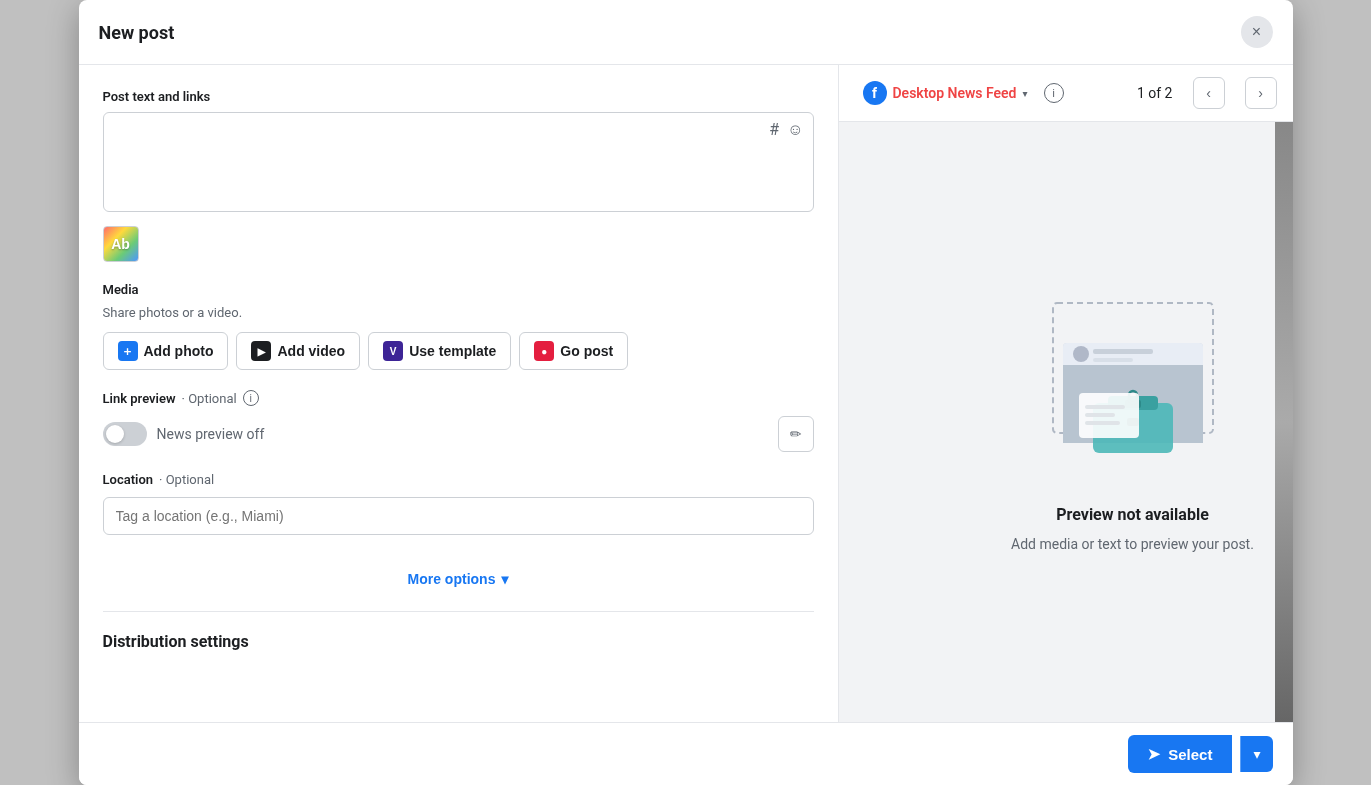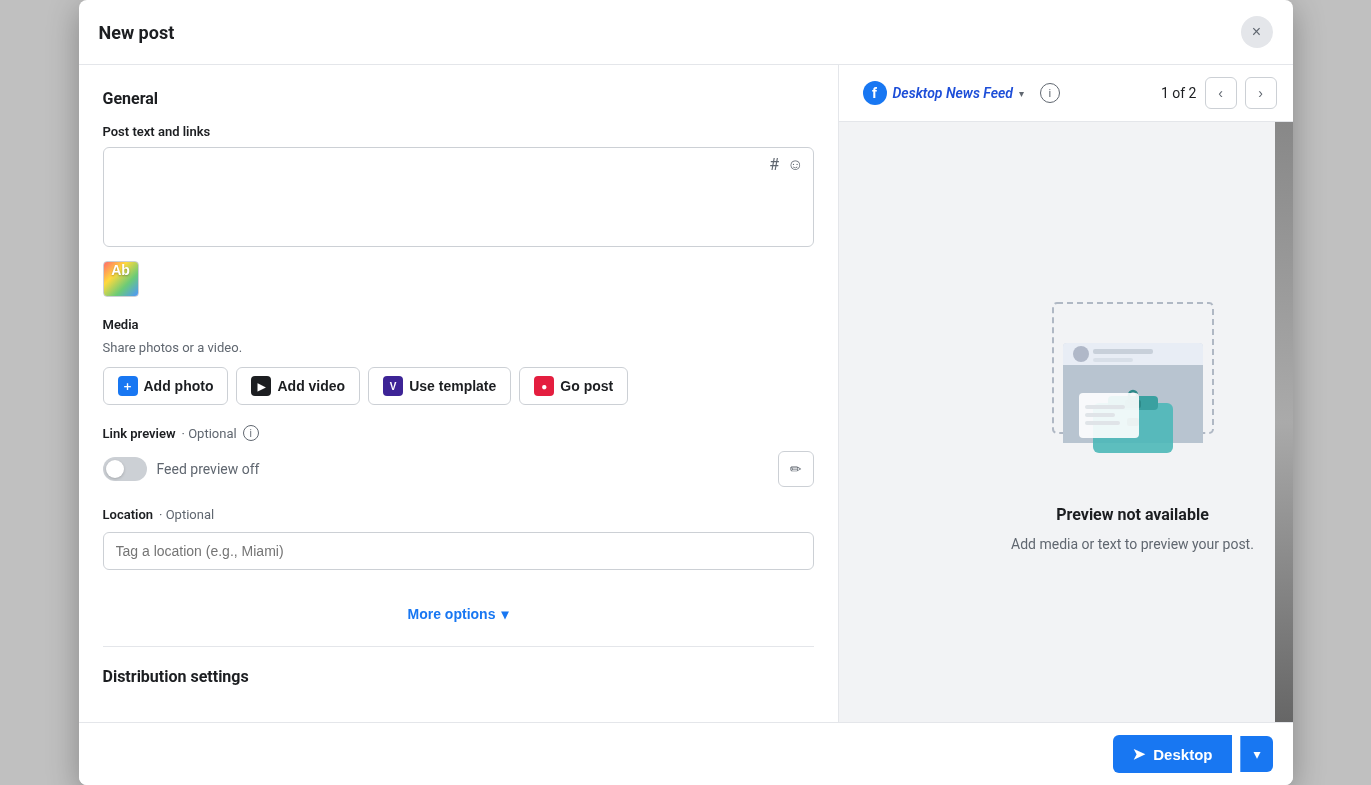--- a/index.html
+++ b/index.html
@@ -116,20 +116,21 @@
     
     .color-font-btn {
       width: 36px;
       height: 36px;
       border-radius: 4px;
       border: 1px solid #ccd0d5;
       background: linear-gradient(135deg, #ff6b6b, #ffd93d, #6bcb77, #4d96ff);
       cursor: pointer;
       margin-top: 10px;
       display: flex;
+      align-items: center;
       justify-content: center;
       font-weight: 700;
       font-size: 14px;
       color: #fff;
       text-shadow: 0 1px 2px rgba(0,0,0,0.3);
     }
 
     
     .media-section {
       margin-top: 20px;
@@ -346,22 +347,21 @@
       align-items: center;
       justify-content: center;
       color: #fff;
       font-size: 14px;
       font-weight: 700;
     }
 
     .placement-name {
       font-size: 14px;
       font-weight: 600;
-      color: #1d4ed8;
-      font-style: italic;
+      color: #ef4444;
     }
 
     .chevron-down {
       font-size: 10px;
       color: #606770;
     }
 
     .preview-info-icon {
       width: 20px;
       height: 20px;
@@ -374,21 +374,21 @@
       color: #606770;
       cursor: pointer;
     }
 
     .preview-pagination {
       margin-left: auto;
       font-size: 14px;
       color: #1c1e21;
       display: flex;
       align-items: center;
-      gap: 8px;
+      gap: 20px;
     }
 
     .page-count {
       font-size: 14px;
       color: #1c1e21;
     }
 
     .nav-btn {
       width: 32px;
       height: 32px;
@@ -499,21 +499,20 @@
     <span class="modal-title">New post</span>
     <button class="close-btn">
       <span>×</span>
     </button>
   </div>
 
   <div class="modal-body">
 
     <div class="left-panel">
 
-      <div class="section-title">General</div>
 
       <div class="field-label">Post text and links</div>
       <div class="textarea-wrapper">
         <div class="textarea-top-icons">
           <span class="icon-char">#</span>
           <span class="icon-char">☺</span>
         </div>
         <textarea class="post-text-area" style=""></textarea>
       </div>
 
@@ -546,21 +545,21 @@
 
       <div class="link-preview-section">
         <div class="field-label-row">
           <span class="field-label" style="margin-bottom:0;">Link preview</span>
           <span class="optional-text">· Optional</span>
           <div class="info-icon">i</div>
         </div>
         <div class="link-preview-row">
           <div class="toggle-row">
             <button class="toggle"></button>
-            <span class="toggle-label">Feed preview off</span>
+            <span class="toggle-label">News preview off</span>
           </div>
           <button class="edit-btn">
             <span>✏</span>
           </button>
         </div>
       </div>
 
       <div class="location-section">
         <div class="field-label-row">
           <span class="field-label" style="margin-bottom:0;">Location</span>
@@ -646,19 +645,19 @@
           <div style="flex:1;background:linear-gradient(180deg,#888 0%,#aaa 50%,#666 100%);"></div>
         </div>
       </div>
 
     </div>
   </div>
 
   <div class="modal-footer">
     <button class="publish-btn">
       <span>➤</span>
-      <span>Desktop</span>
+      <span>Select</span>
     </button>
     <button class="publish-dropdown-btn">
       <span>▾</span>
     </button>
   </div>
 </div>
 
 </body></html>

